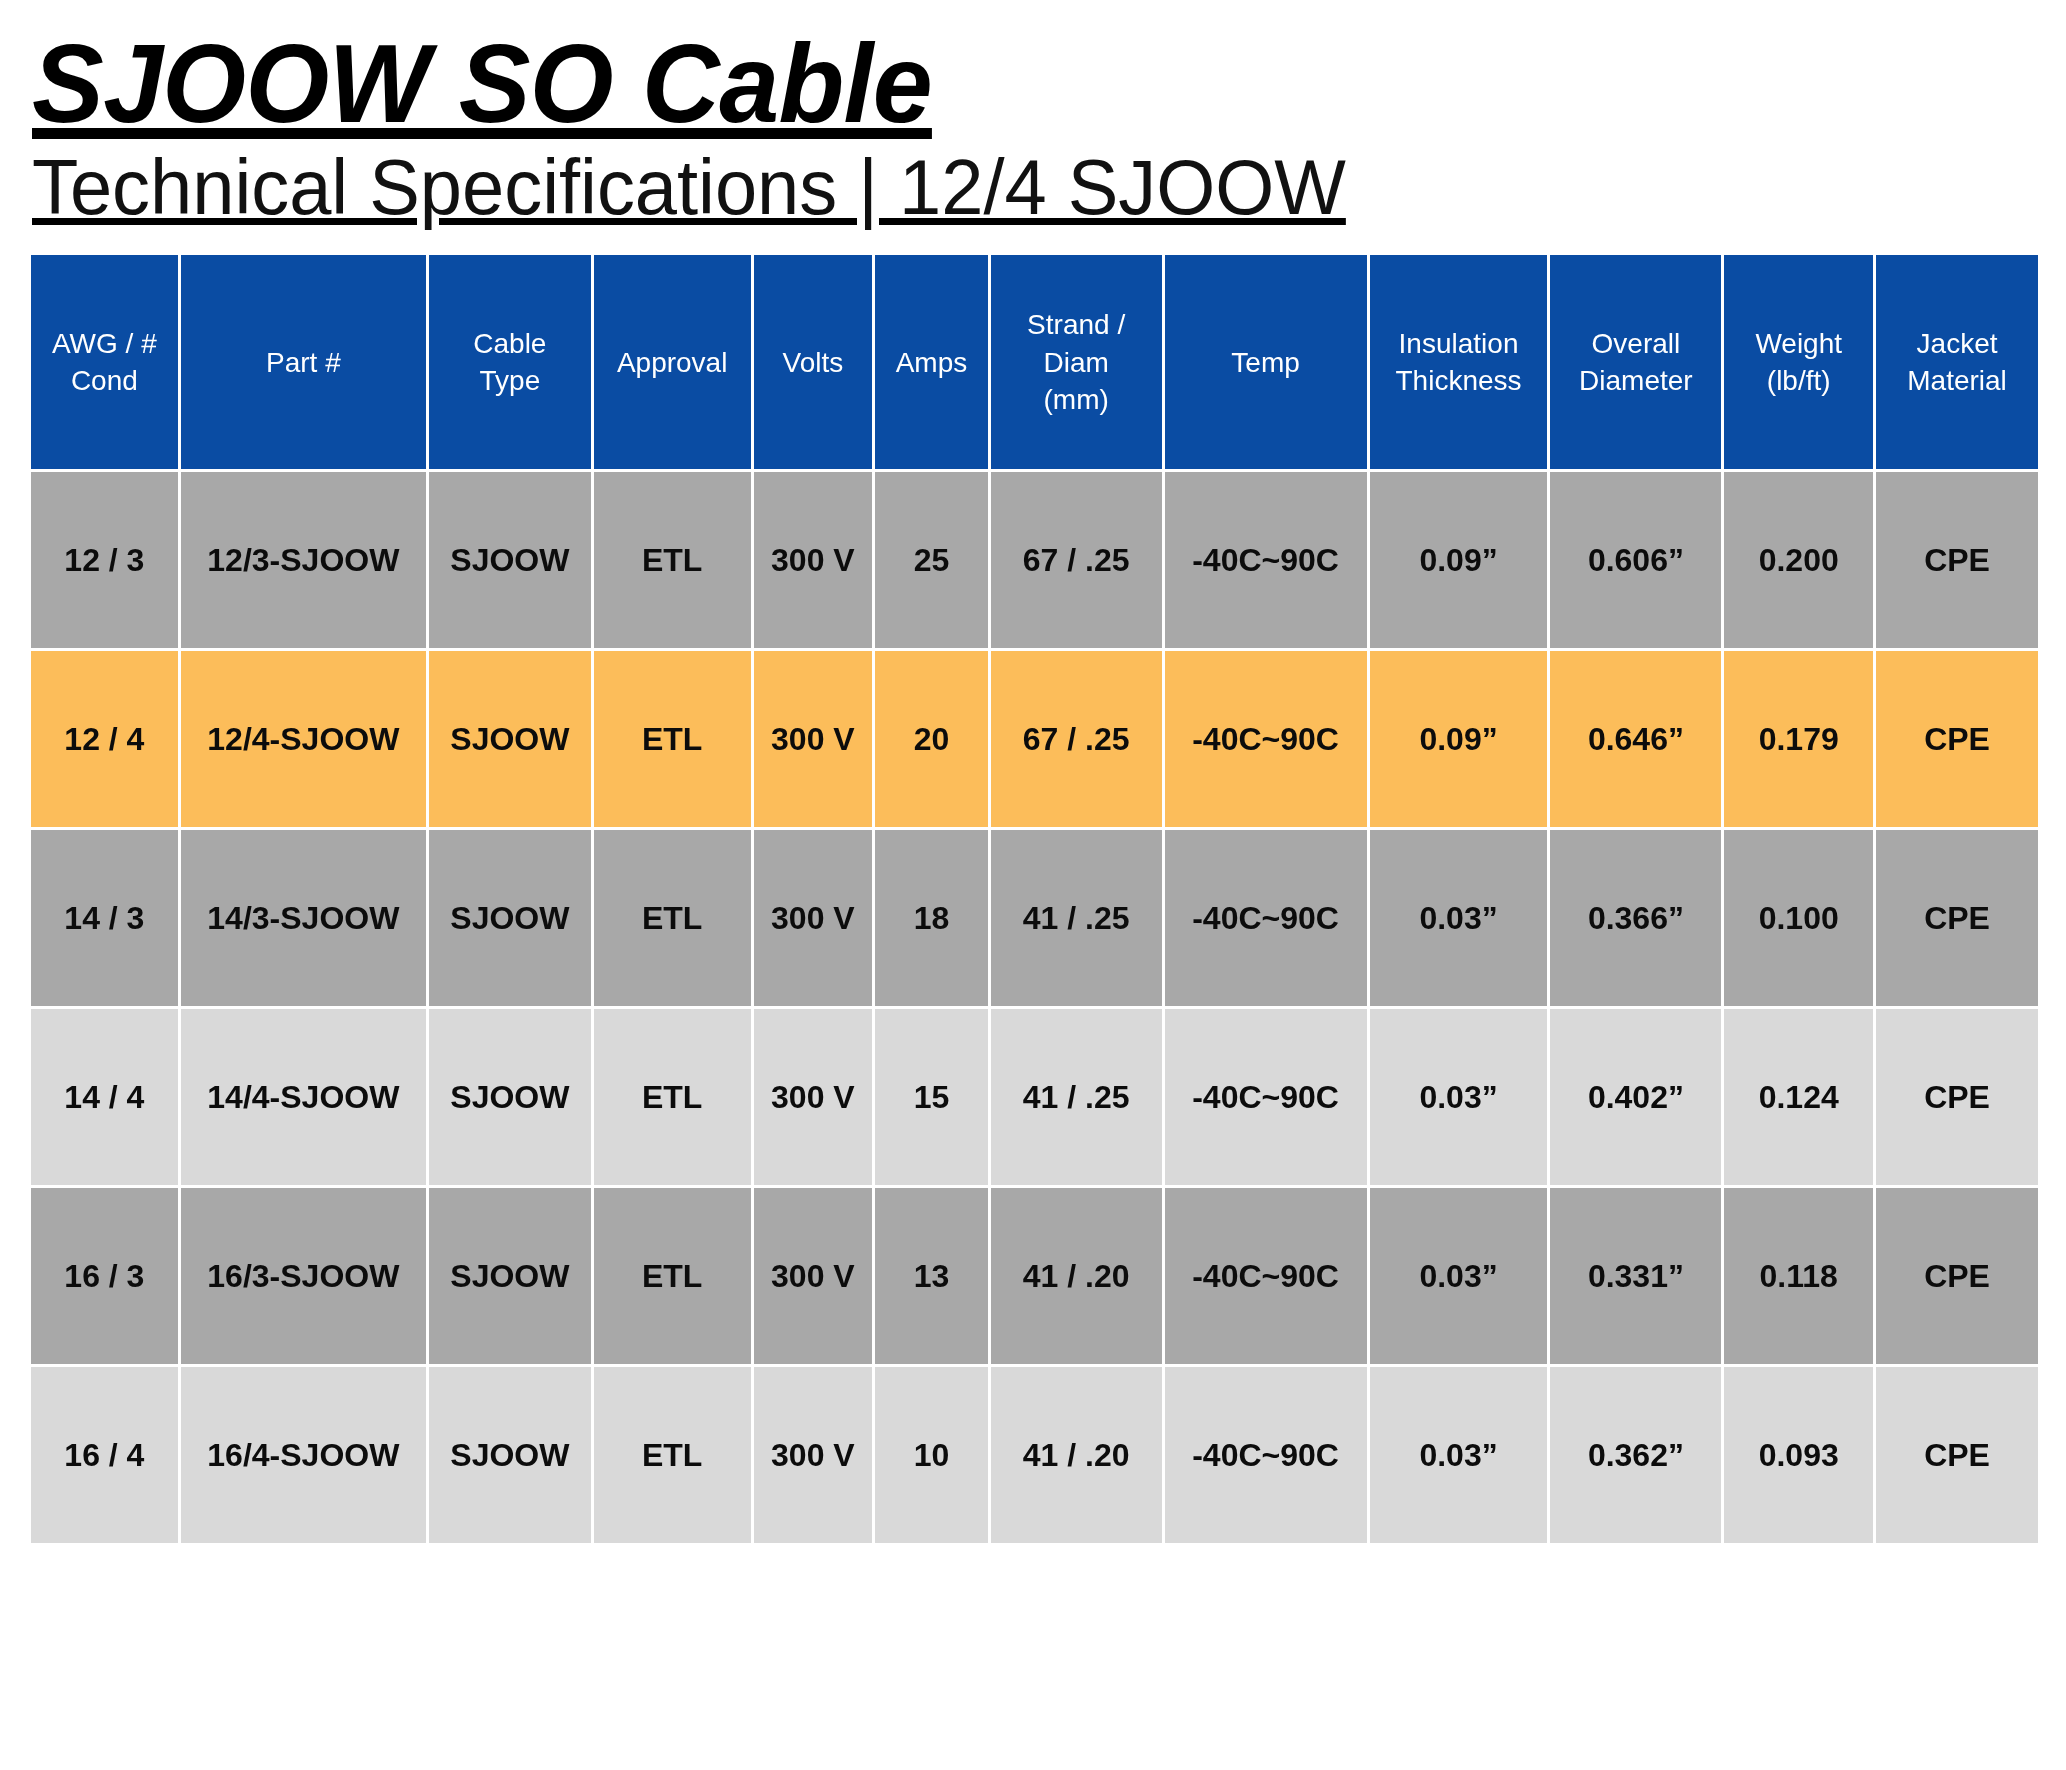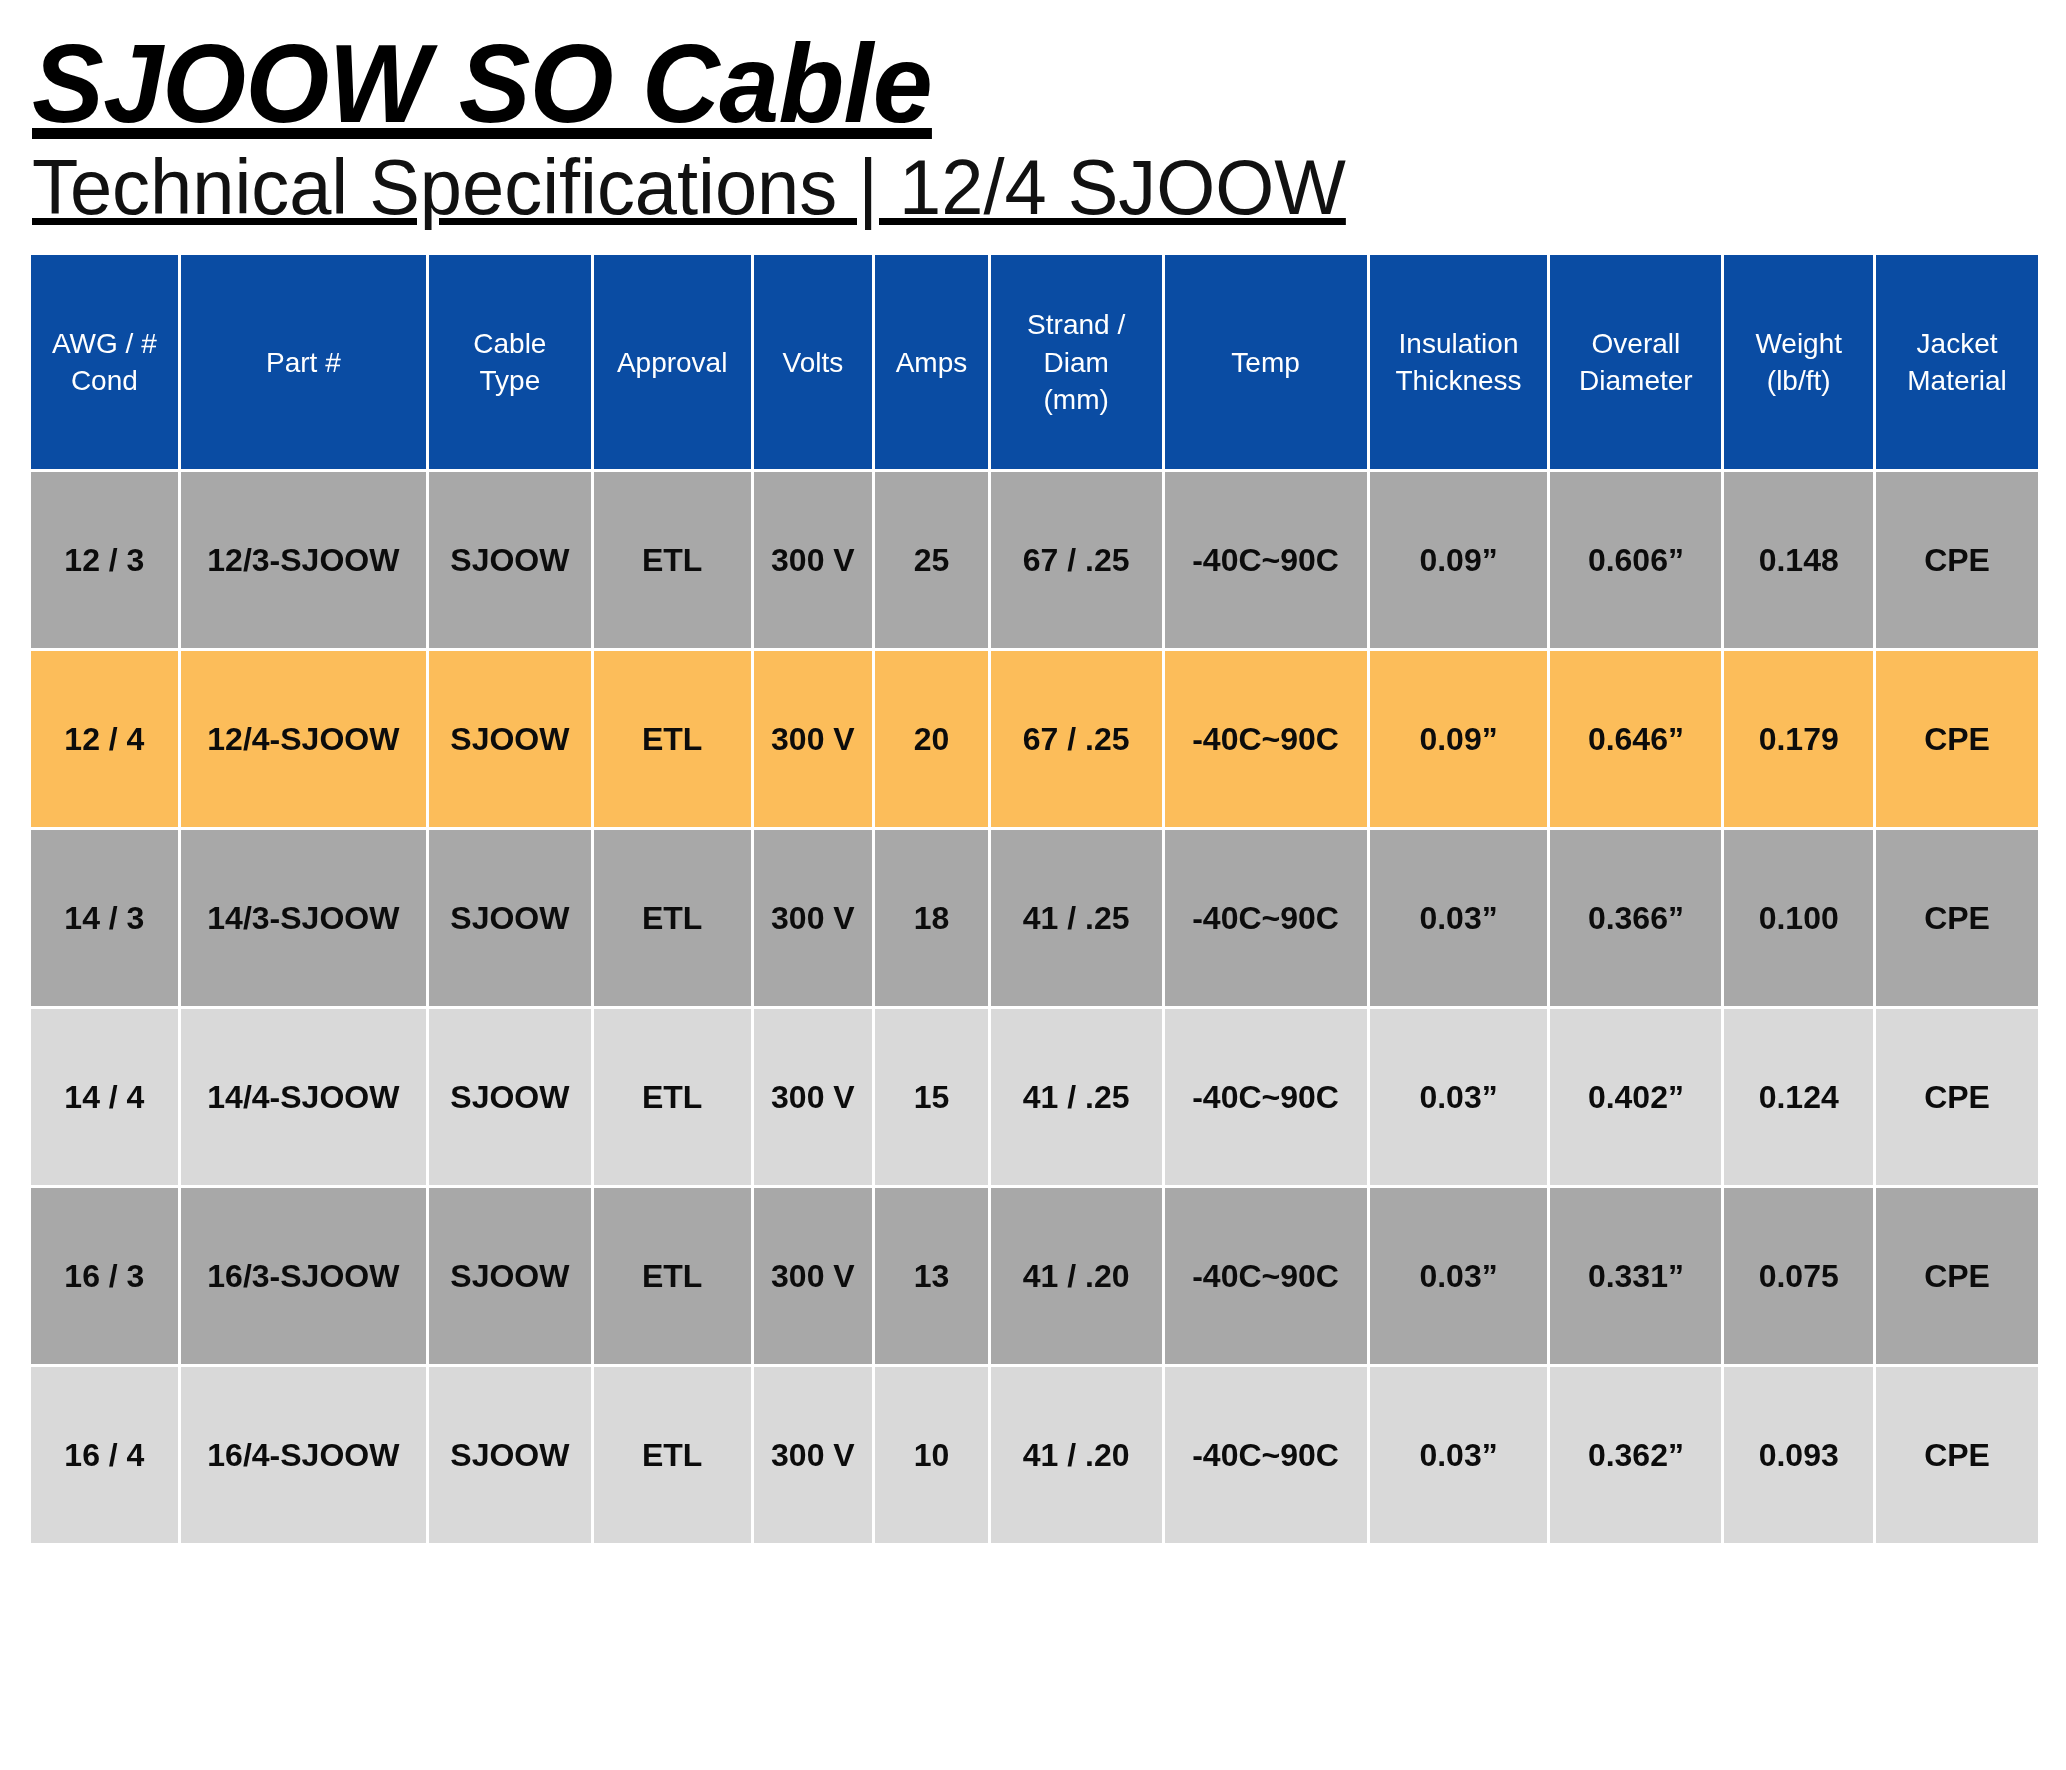--- a/index.html
+++ b/index.html
@@ -151,21 +151,21 @@
             <td>12 / 3</td>
             <td>12/3-SJOOW</td>
             <td>SJOOW</td>
             <td>ETL</td>
             <td>300 V</td>
             <td>25</td>
             <td>67 / .25</td>
             <td>-40C~90C</td>
             <td>0.09”</td>
             <td>0.606”</td>
-            <td>0.148</td>
+            <td>0.200</td>
             <td>CPE</td>
           </tr>
           <tr class="row-highlight">
             <td>12 / 4</td>
             <td>12/4-SJOOW</td>
             <td>SJOOW</td>
             <td>ETL</td>
             <td>300 V</td>
             <td>20</td>
             <td>67 / .25</td>
@@ -207,21 +207,21 @@
             <td>16 / 3</td>
             <td>16/3-SJOOW</td>
             <td>SJOOW</td>
             <td>ETL</td>
             <td>300 V</td>
             <td>13</td>
             <td>41 / .20</td>
             <td>-40C~90C</td>
             <td>0.03”</td>
             <td>0.331”</td>
-            <td>0.075</td>
+            <td>0.118</td>
             <td>CPE</td>
           </tr>
           <tr class="row-light">
             <td>16 / 4</td>
             <td>16/4-SJOOW</td>
             <td>SJOOW</td>
             <td>ETL</td>
             <td>300 V</td>
             <td>10</td>
             <td>41 / .20</td>

